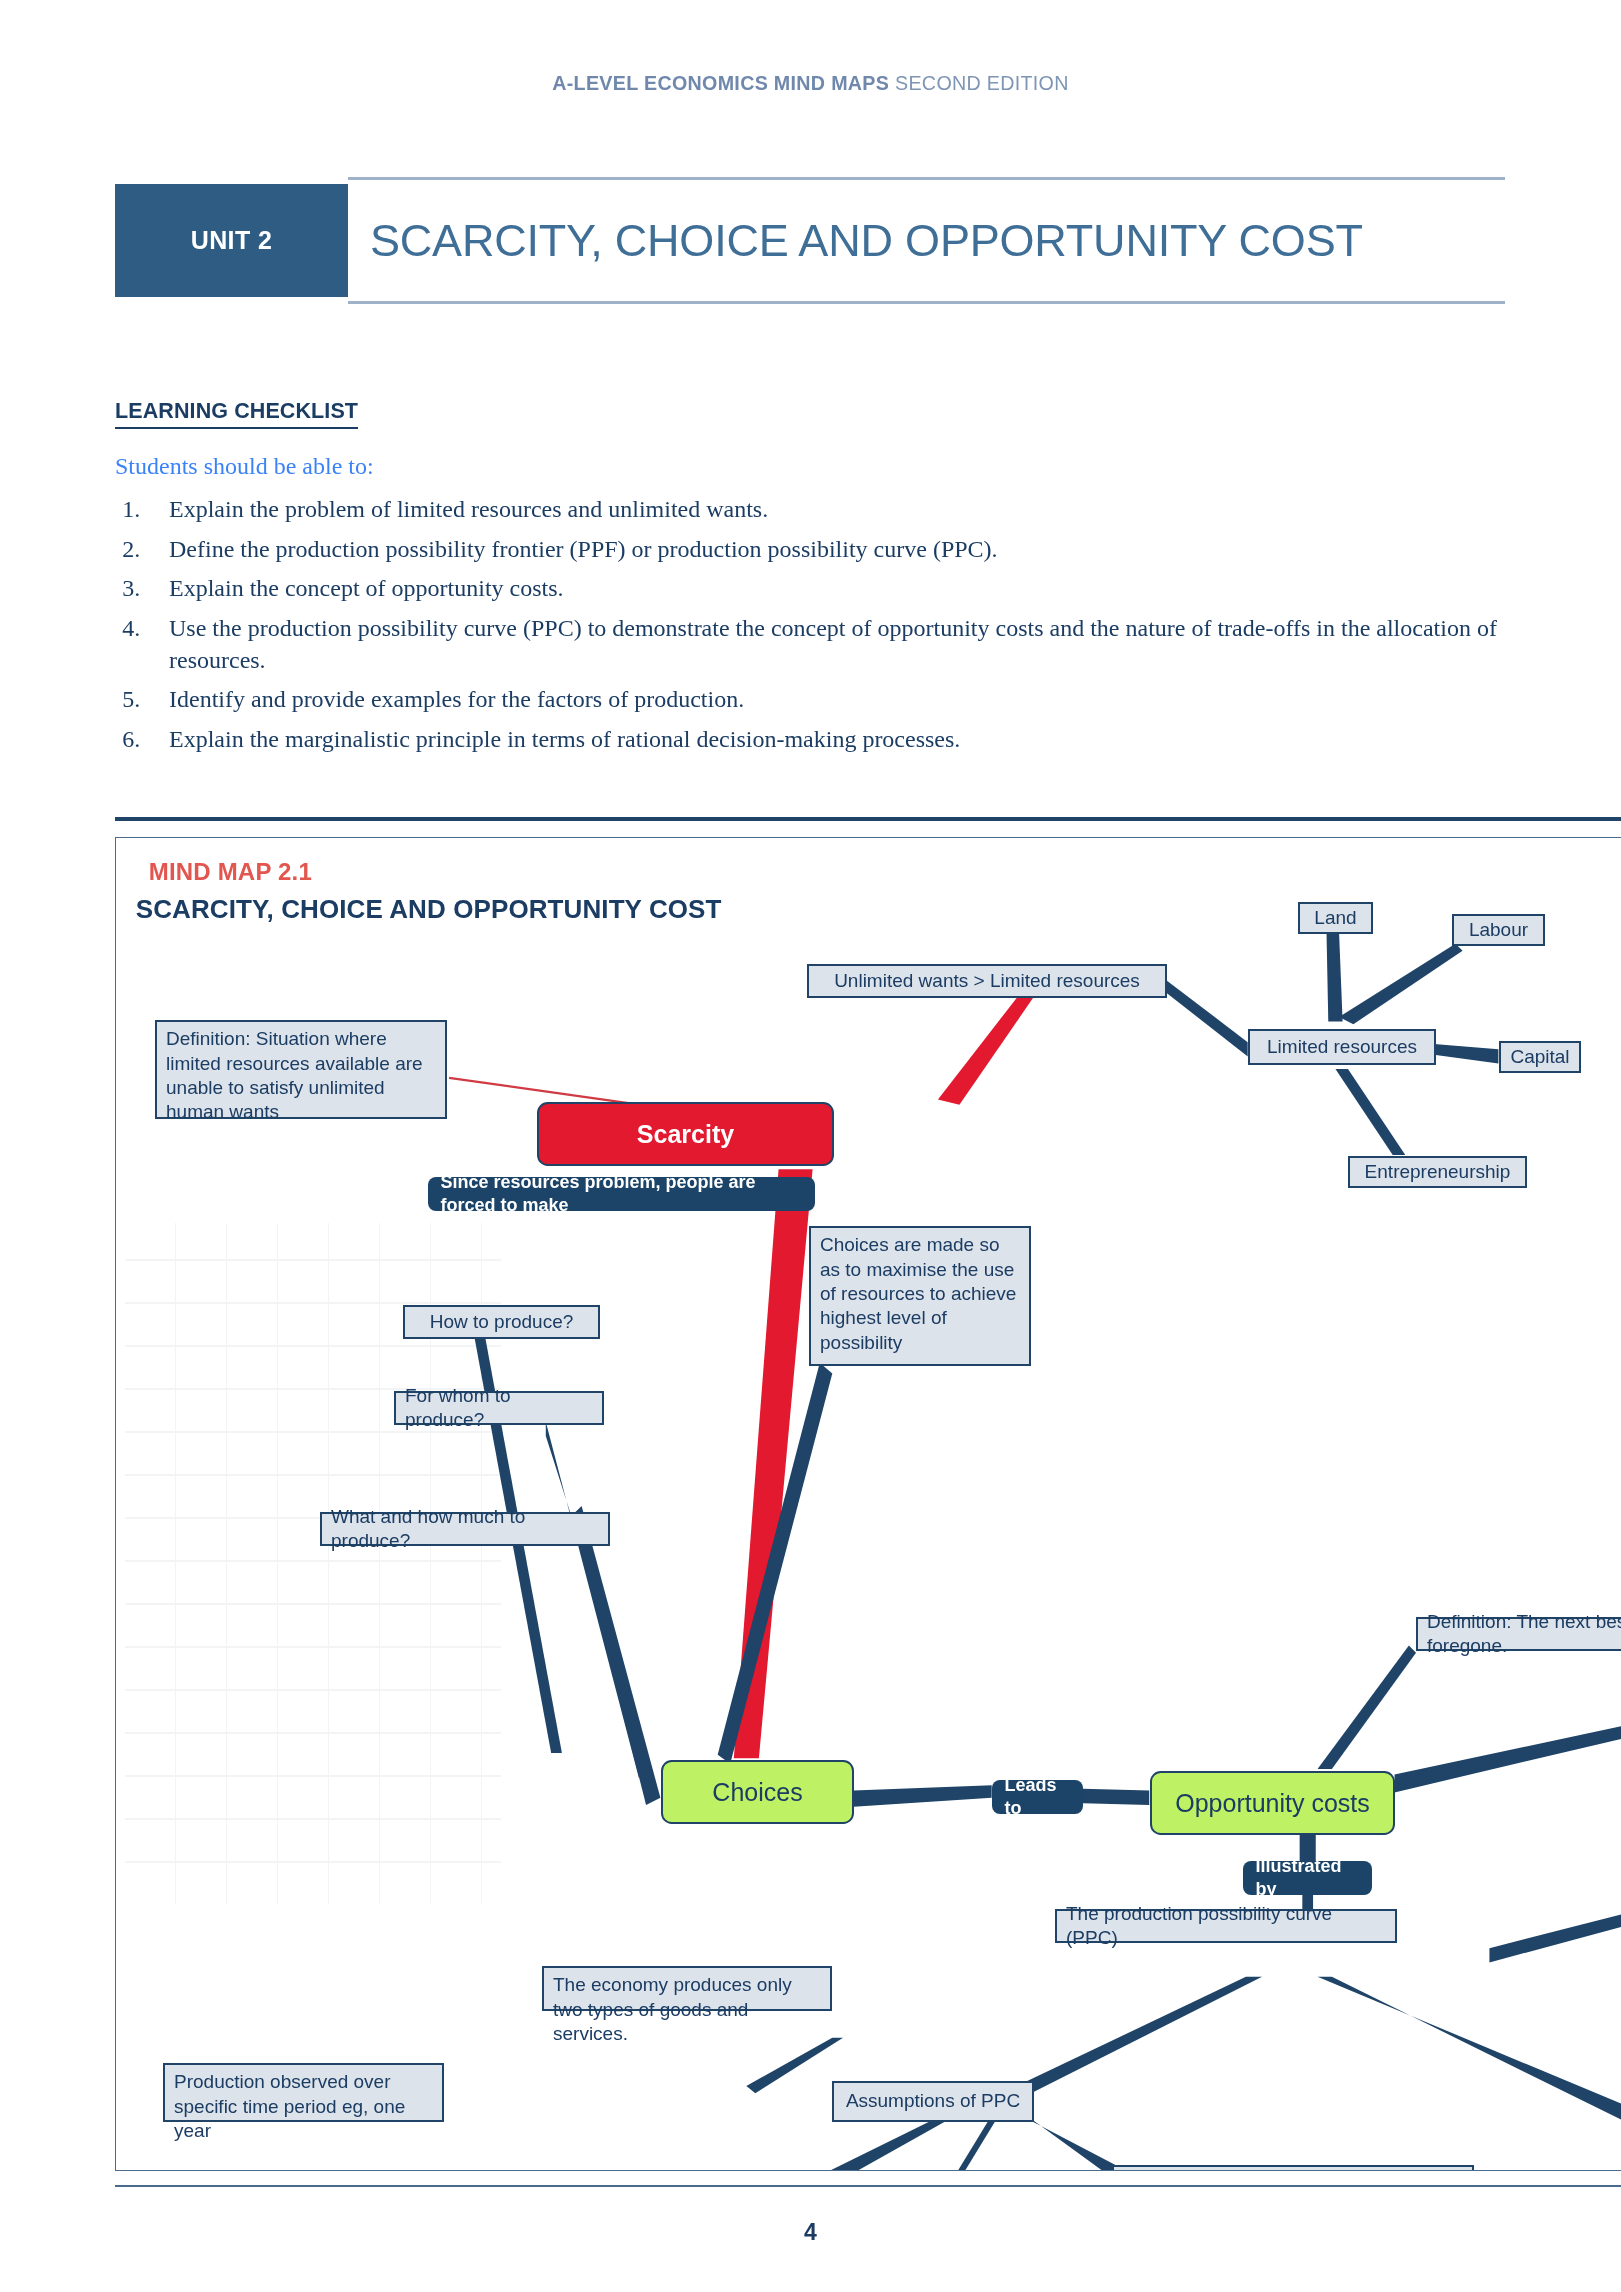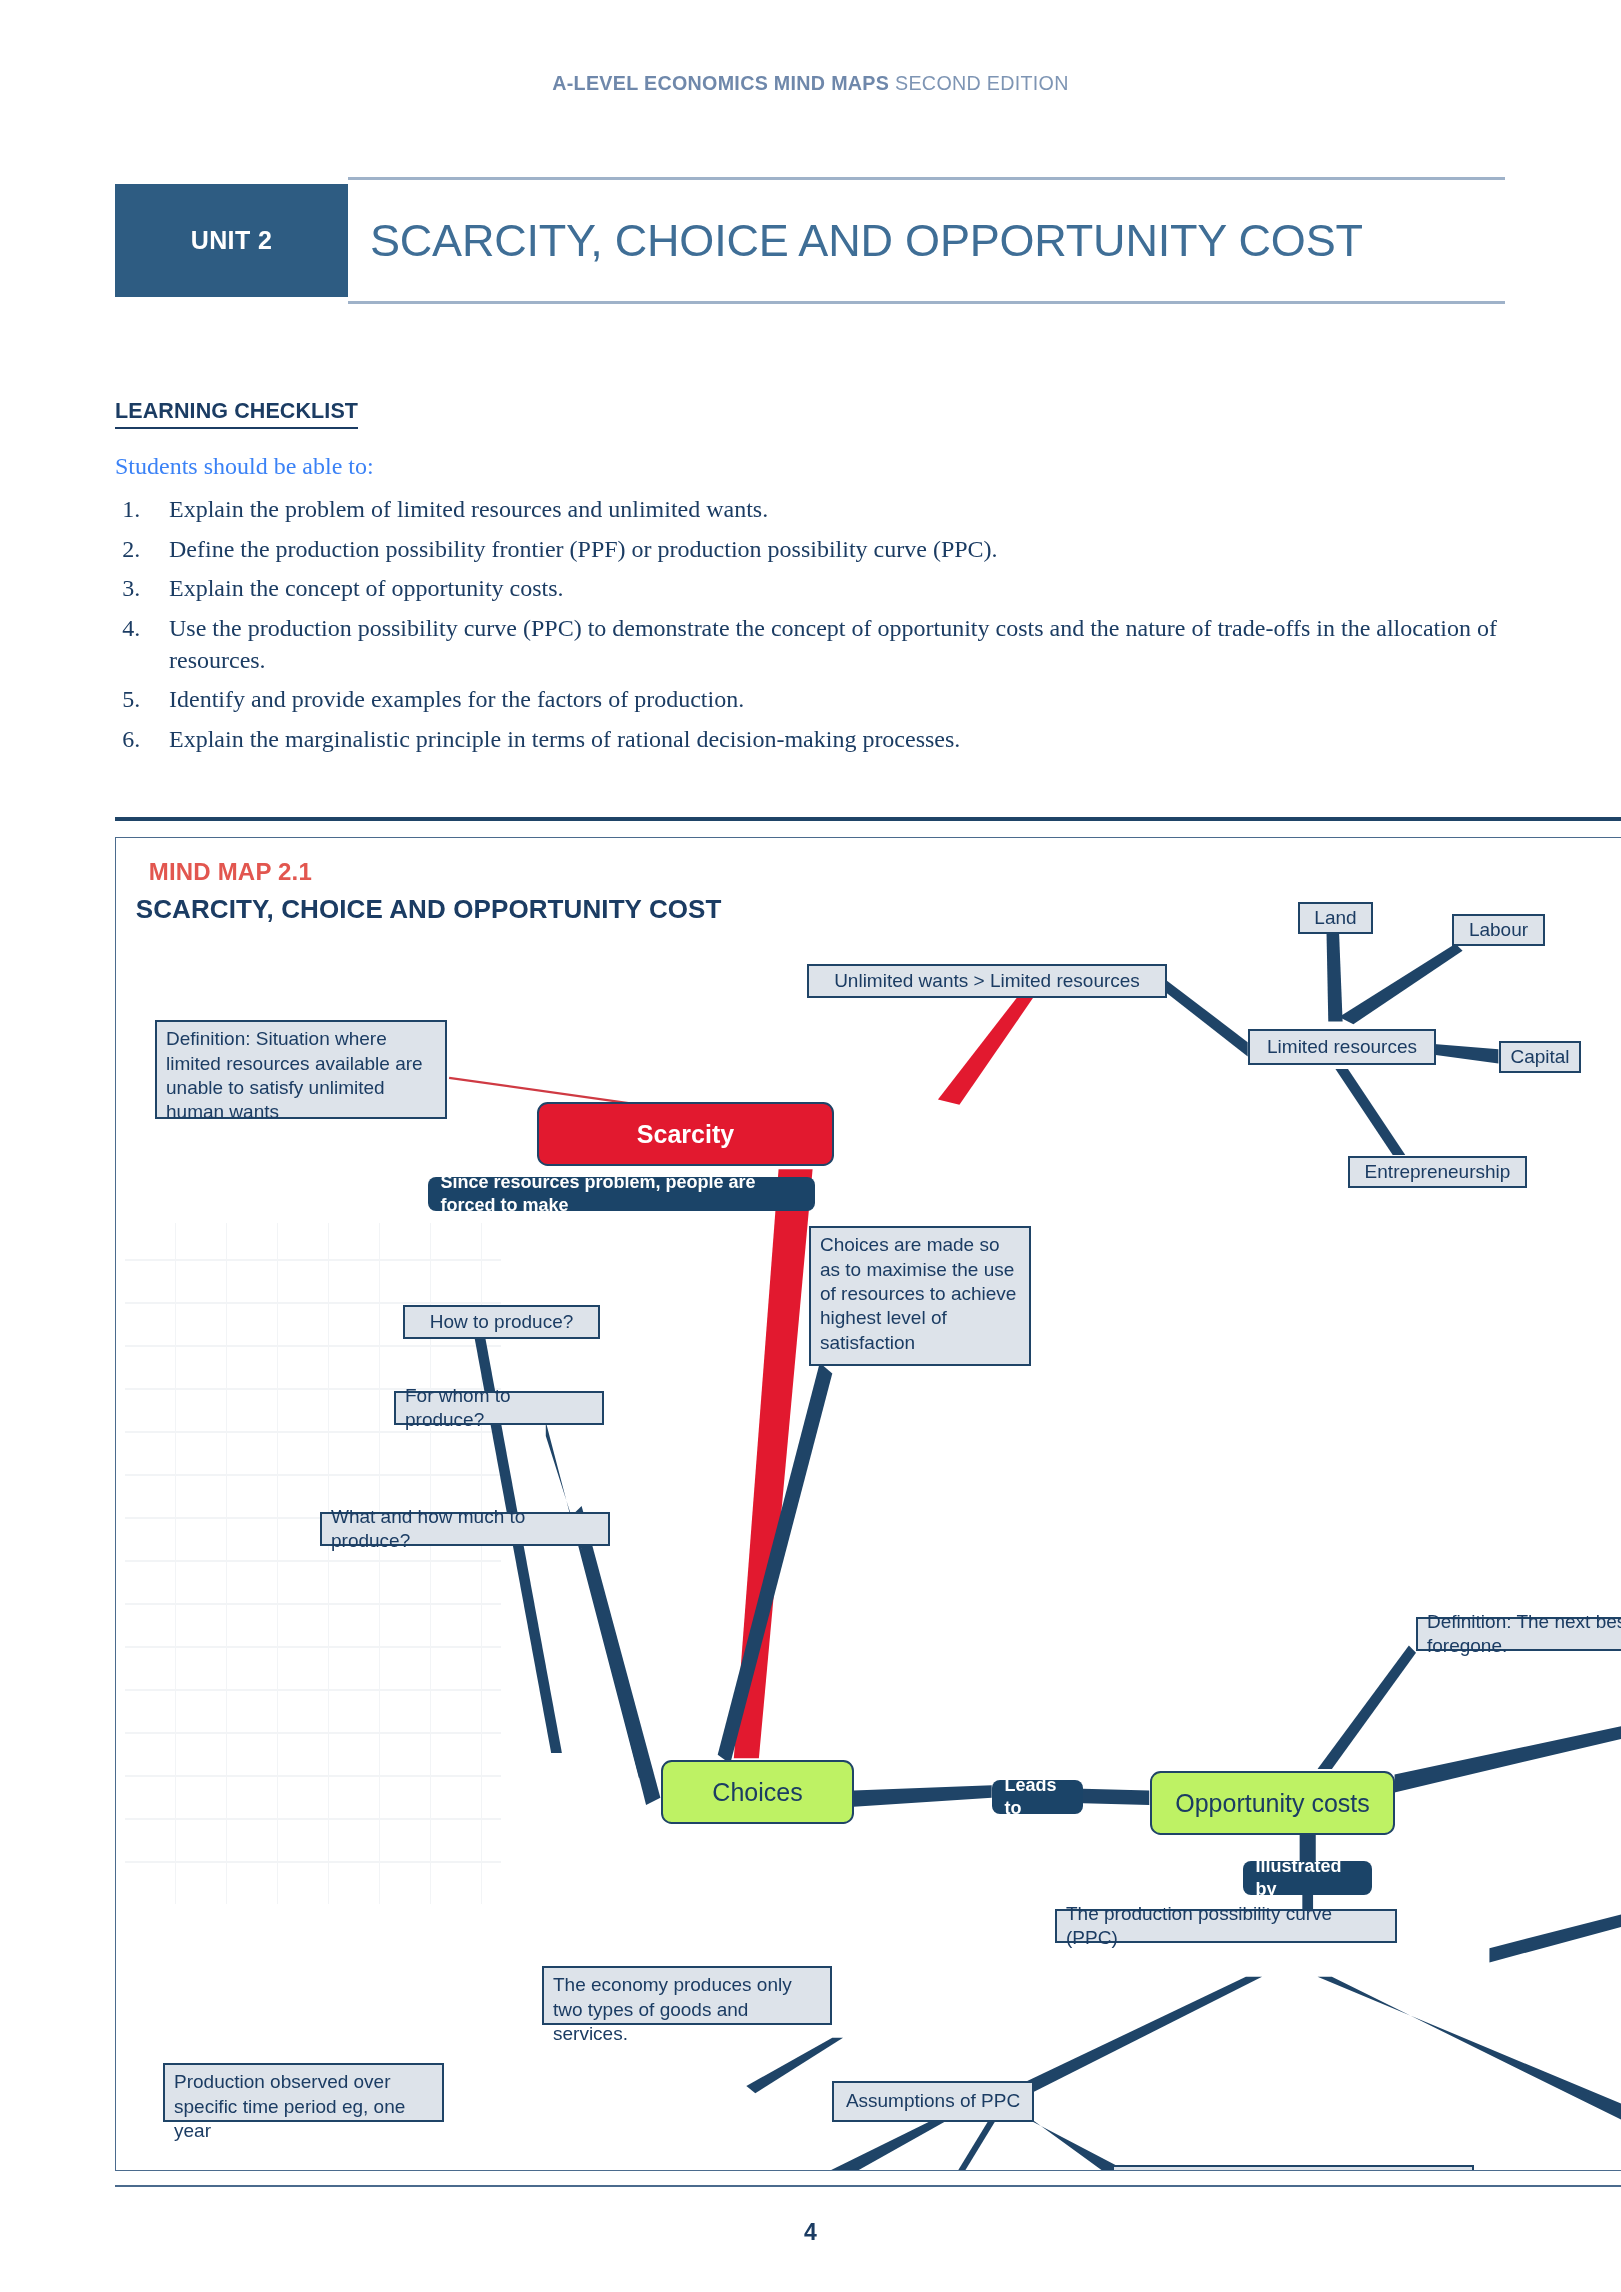--- a/index.html
+++ b/index.html
@@ -271,21 +271,21 @@
 
     <div class="node rect" style="left:39px; top:182px; width:292px; height:99px; align-items:flex-start;">
       <span>Definition: Situation where limited resources available are unable to satisfy unlimited human wants</span>
     </div>
 
     <div class="node pill" style="left:312px; top:339px; width:387px; height:34px;">
       <span>Since resources problem, people are forced to make</span>
     </div>
 
     <div class="node rect" style="left:693px; top:388px; width:222px; height:140px; align-items:flex-start;">
-      <span>Choices are made so as to maximise the use of resources to achieve highest level of satisfaction</span>
+      <span>Choices are made so as to maximise the use of resources to achieve highest level of possibility</span>
     </div>
 
     <div class="node rect" style="left:287px; top:467px; width:197px; height:34px; justify-content:center;">
       <span>How to produce?</span>
     </div>
 
     <div class="node rect" style="left:278px; top:553px; width:210px; height:34px; justify-content:center;">
       <span>For whom to produce?</span>
     </div>
 
@@ -310,21 +310,21 @@
     </div>
 
     <div class="node pill" style="left:1127px; top:1023px; width:129px; height:34px;">
       <span>Illustrated by</span>
     </div>
 
     <div class="node rect" style="left:939px; top:1071px; width:342px; height:34px; justify-content:center;">
       <span>The production possibility curve (PPC)</span>
     </div>
 
-    <div class="node rect" style="left:426px; top:1128px; width:290px; height:59px; align-items:flex-start;">
+    <div class="node rect" style="left:426px; top:1128px; width:290px; height:45px; align-items:flex-start;">
       <span>The economy produces only two types of goods and services.</span>
     </div>
 
     <div class="node rect" style="left:47px; top:1225px; width:281px; height:59px; align-items:flex-start;">
       <span>Production observed over specific time period eg, one year</span>
     </div>
 
     <div class="node rect" style="left:716px; top:1243px; width:202px; height:41px; justify-content:center;">
       <span>Assumptions of PPC</span>
     </div>

